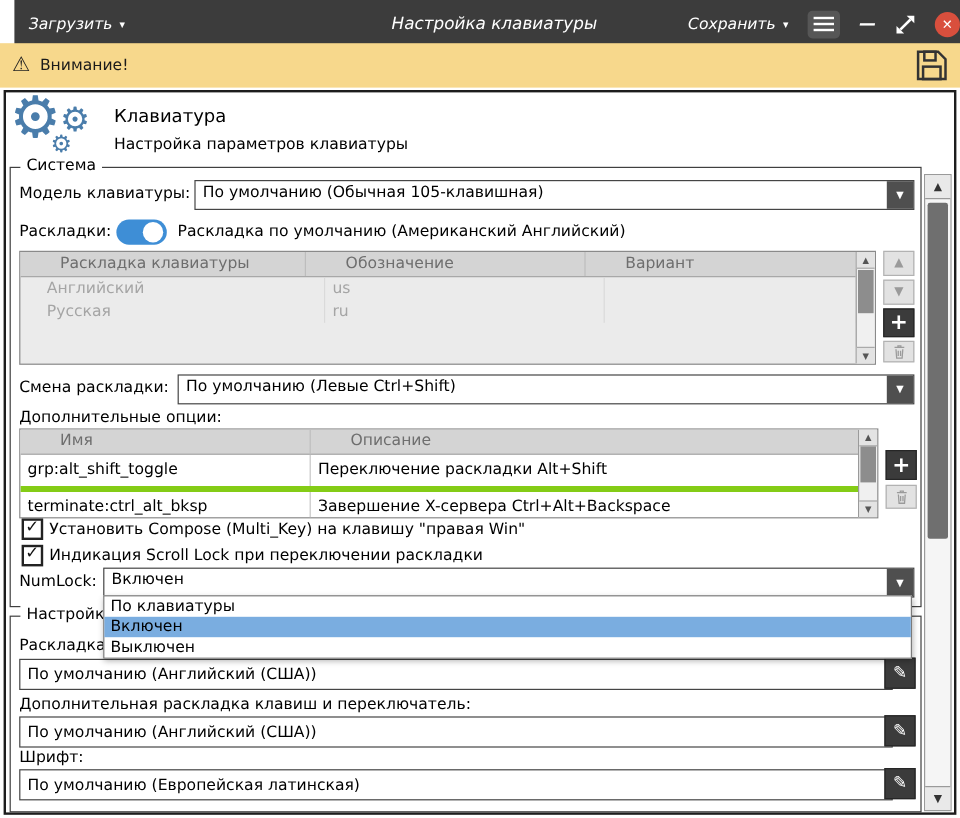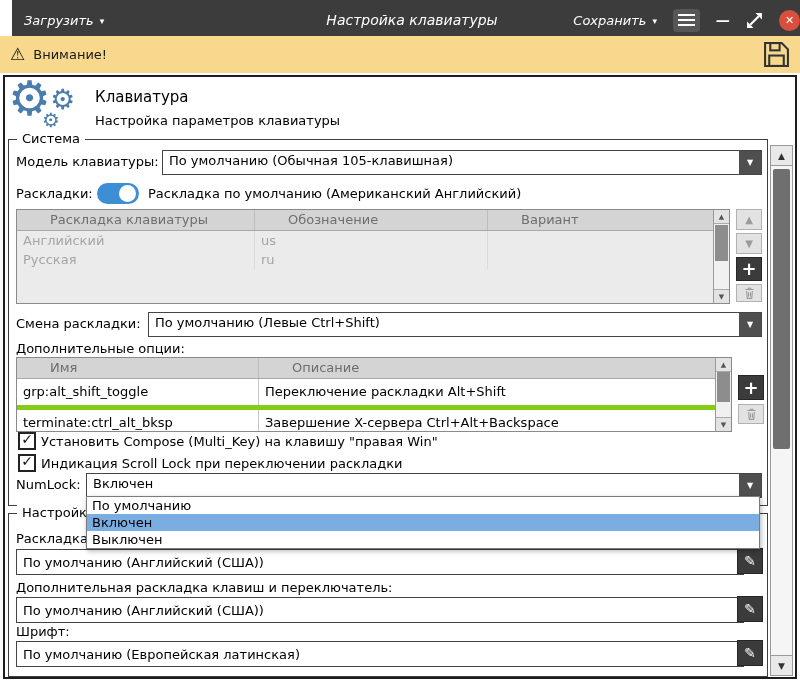--- a/index.html
+++ b/index.html
@@ -52,21 +52,21 @@
   .knob{position:absolute;top:2px;right:3px;width:17px;height:17px;border-radius:50%;background:#fff;}
 
   
   .tbl{position:absolute;border:1px solid #8a8a8a;background:#fff;overflow:hidden;}
   .tbl.disabled{background:#ebebeb;}
   .thead{display:flex;background:#d4d4d4;height:20px;line-height:20px;border-bottom:1px solid #a8a8a8;margin-right:15px;}
   .thead .tc{color:#6e6e6e;padding-left:33px;}
   .tc{padding:0 6px;border-right:1px solid #bdbdbd;white-space:nowrap;overflow:hidden;box-sizing:border-box;}
   .tc.last{flex:1;border-right:none;}
   .trow{display:flex;height:19px;line-height:19px;margin-right:15px;}
-  .disabled .trow{color:#a5a5a5;}
+  .disabled .trow{color:#a5a5a5;margin-left:16px;}
   .disabled .trow .tc{border-right:1px solid #dadada;}
   .tbl2 .trow{height:26px;line-height:26px;border-bottom:5px solid #84cc16;color:#000;}
   .tbl2 .trow .tc{border-right:1px solid #c6c6c6;}
 
   .tscroll{position:absolute;top:0;right:0;bottom:0;width:15px;background:#f0f0f0;border-left:1px solid #9a9a9a;}
   .ts-up,.ts-down{position:absolute;left:0;right:0;height:13px;background:#e3e3e3;color:#555;font-size:7px;
                   display:flex;align-items:center;justify-content:center;}
   .ts-up{top:0;border-bottom:1px solid #aaa;}
   .ts-down{bottom:0;border-top:1px solid #aaa;}
   .ts-thumb{position:absolute;left:1px;right:1px;background:#8d8d8d;}
@@ -304,18 +304,18 @@
     <div class="ms-up">
         <span>▲</span>
       </div>
     <div class="ms-thumb"></div>
     <div class="ms-down">
         <span>▼</span>
       </div>
   </div>
 
   <div class="popup">
-    <div class="popup-item">По умолчанию</div>
+    <div class="popup-item">По клавиатуры</div>
     <div class="popup-item sel">Включен</div>
     <div class="popup-item">Выключен</div>
   </div>
 
 </div>
 
 </body></html>

